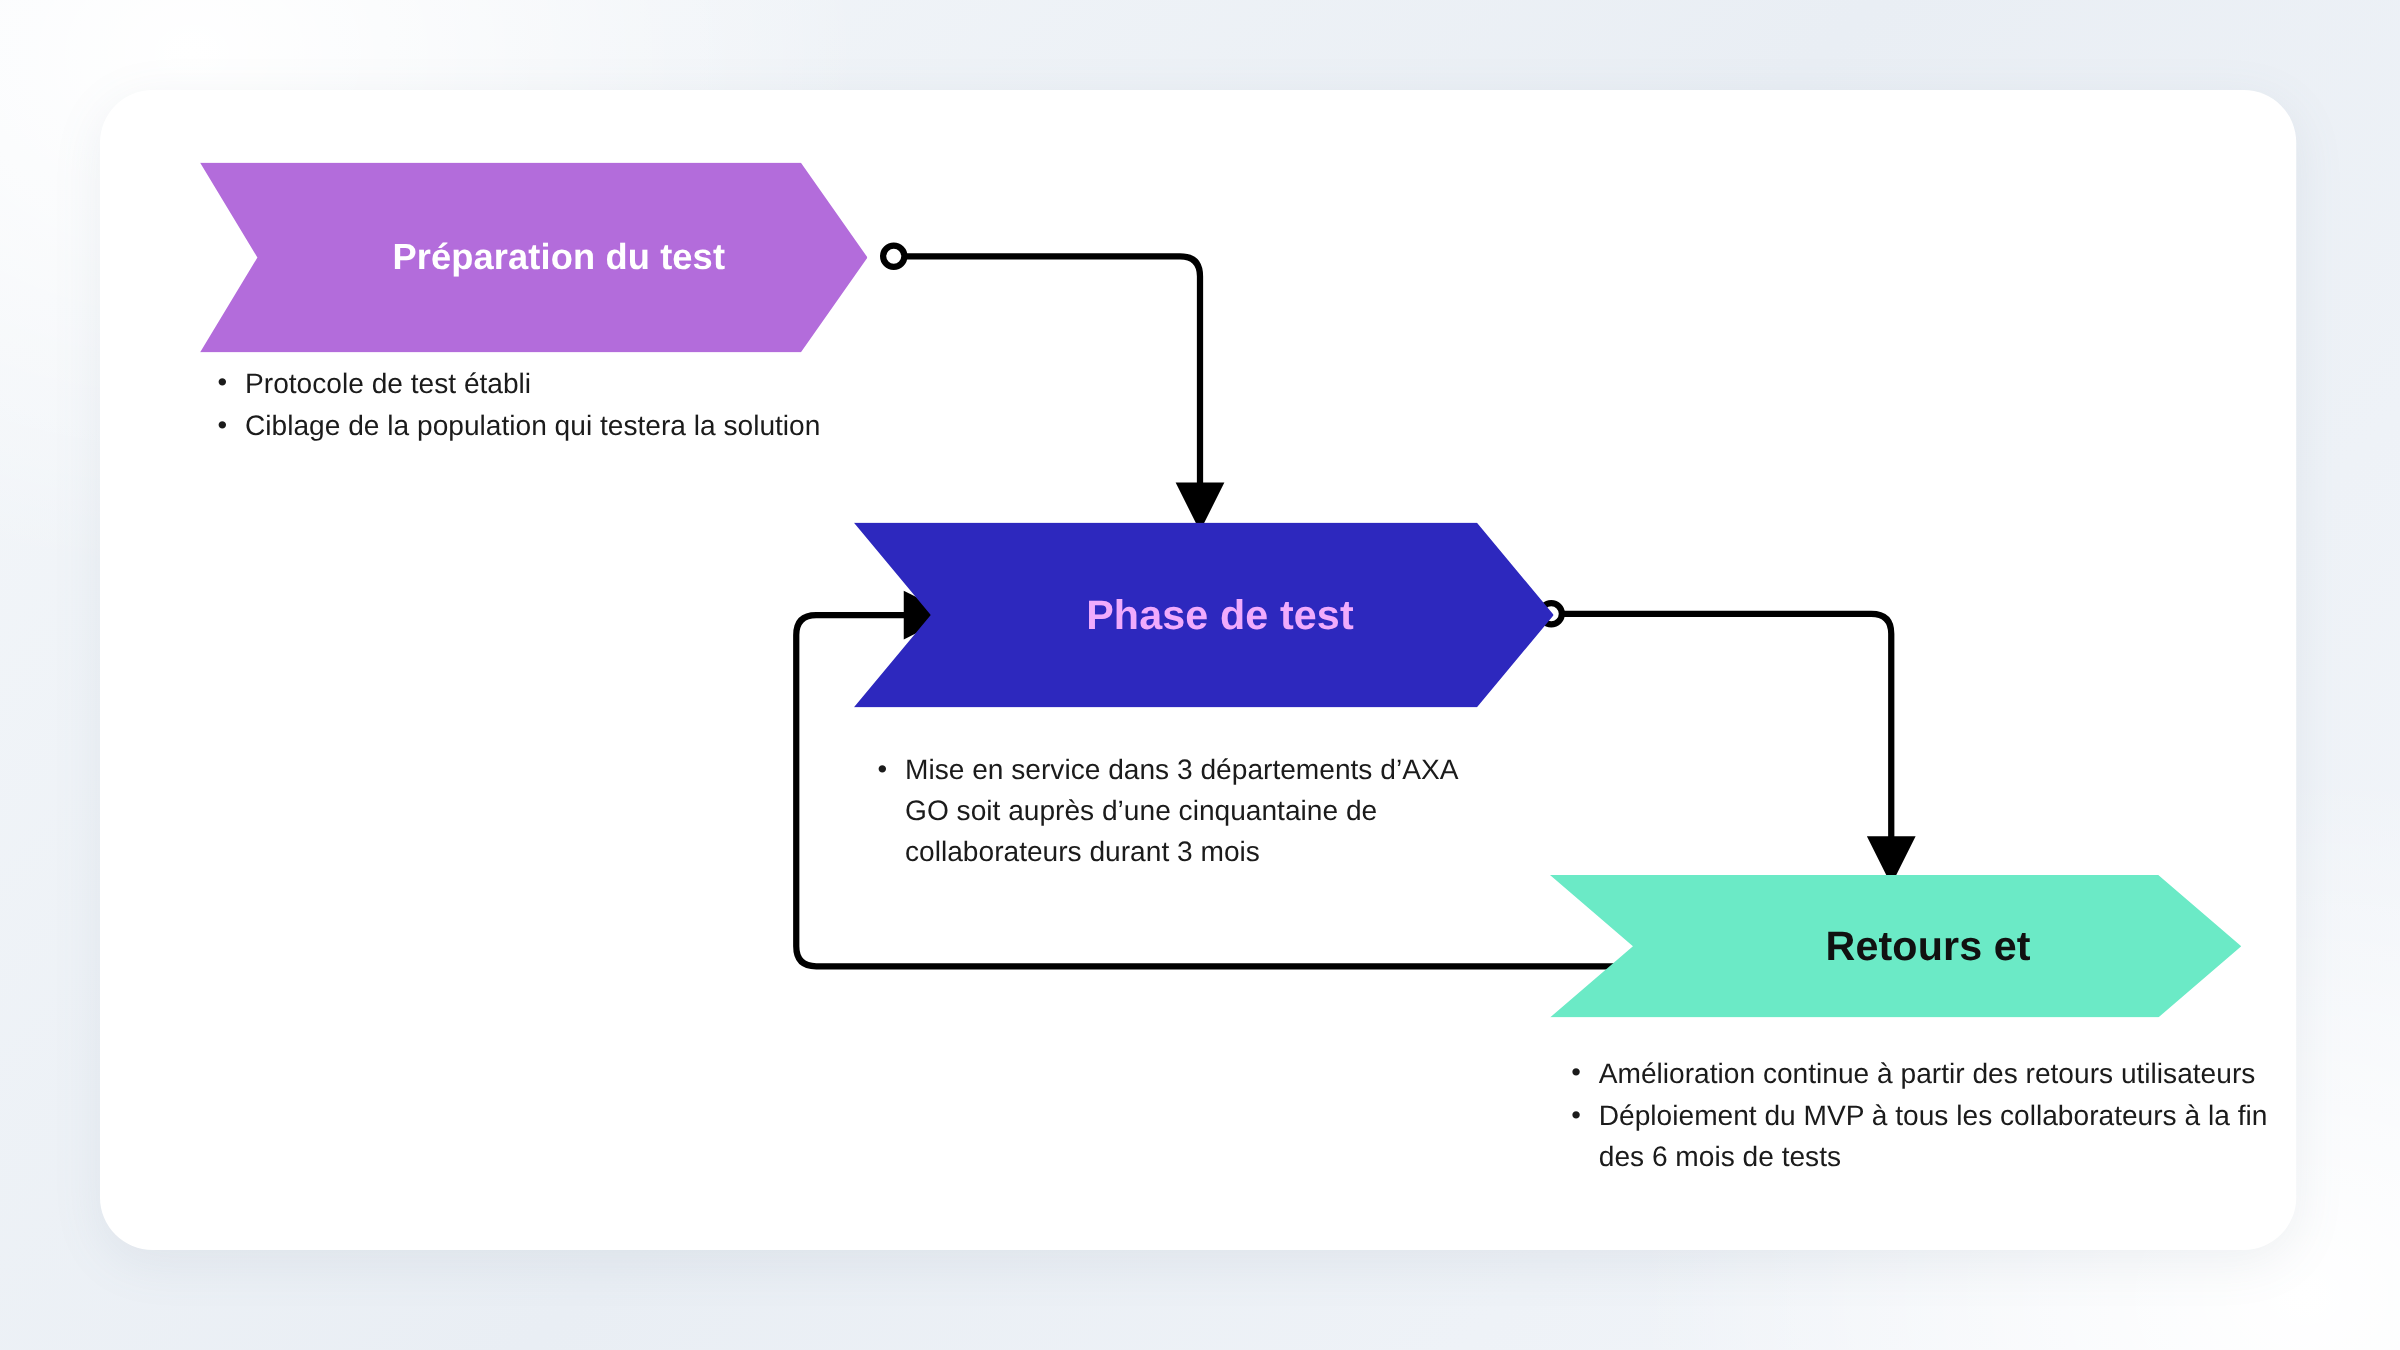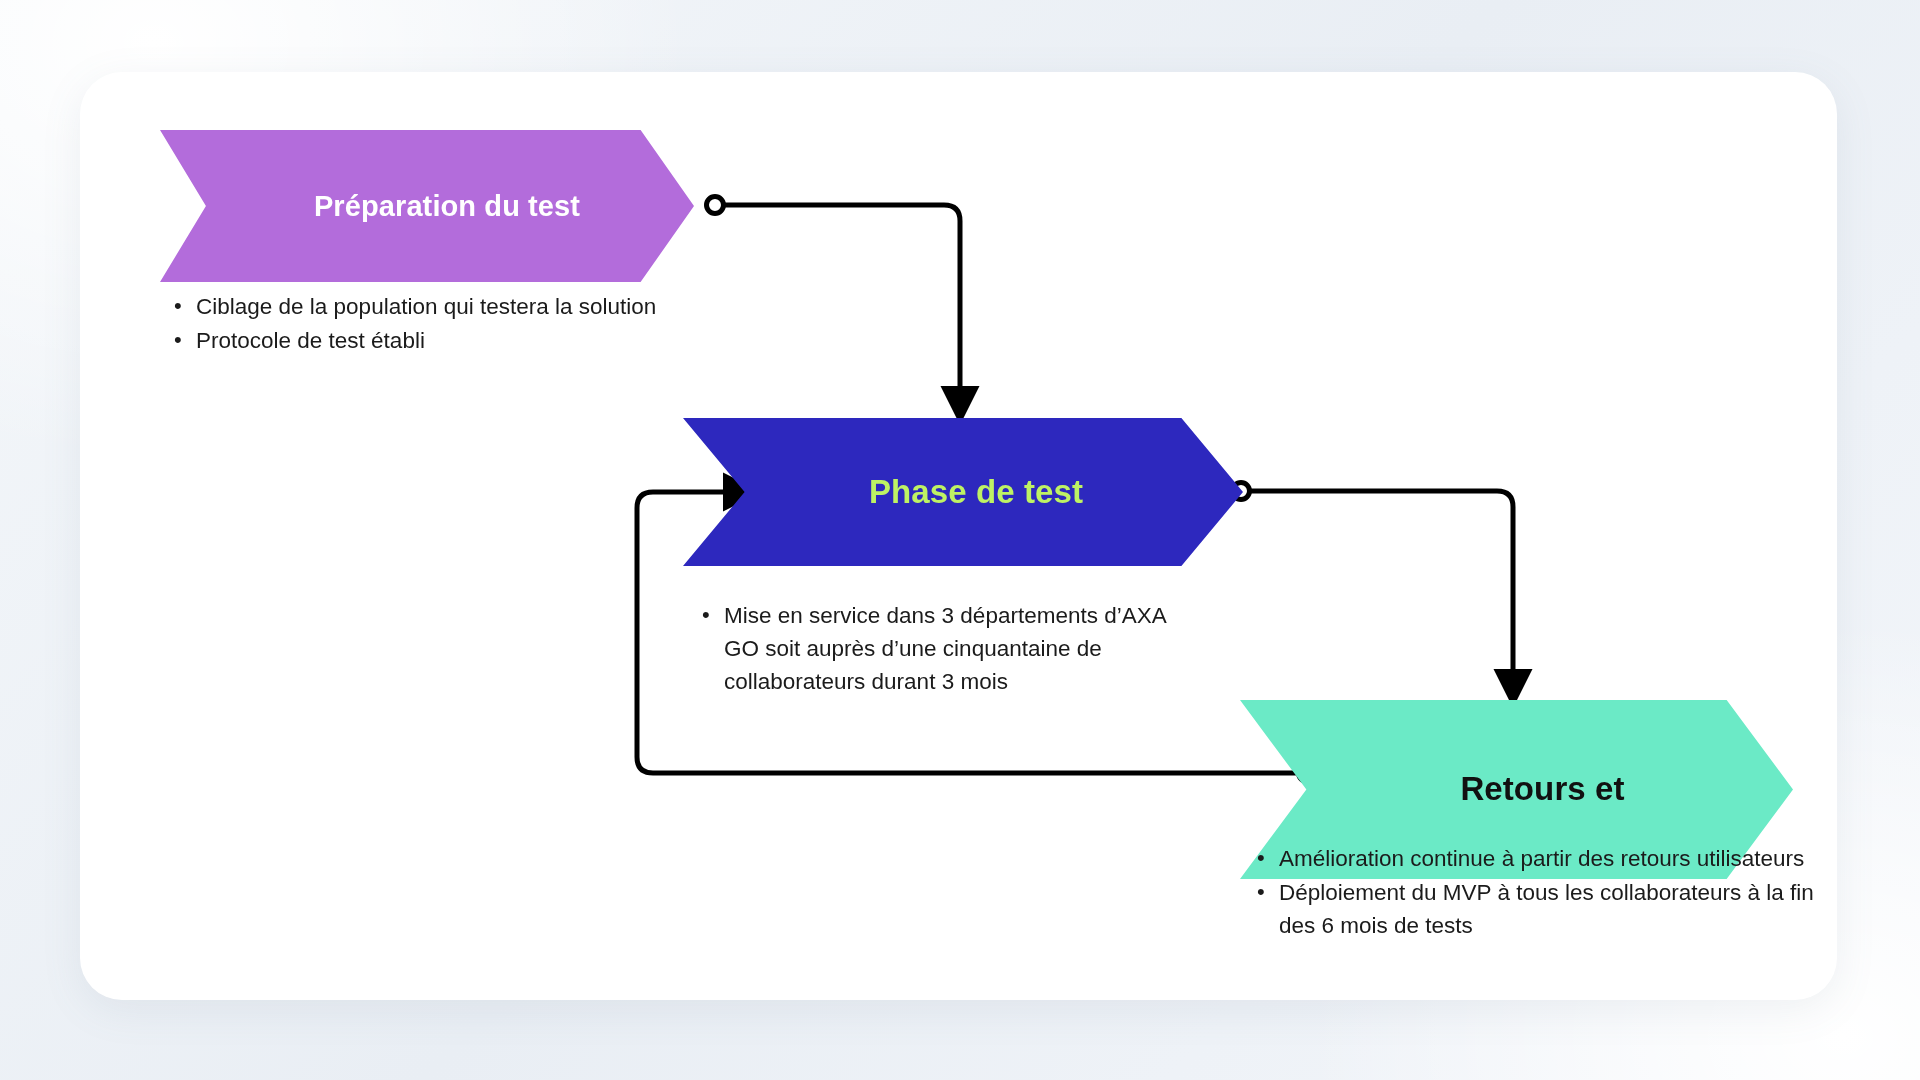--- a/index.html
+++ b/index.html
@@ -56,29 +56,29 @@
     color:#ffffff;
     font-size:29px;
     clip-path:polygon(0 0, 90% 0, 100% 50%, 90% 100%, 0 100%, 8.6% 50%);
     padding-left:40px;
   }
 
   .chev-blue {
     left:683px; top:418px;
     width:560px; height:148px;
     background:#2d28be;
-    color:#bef264;
+    color:#f0abfc;
     font-size:33px;
     clip-path:polygon(0 0, 89% 0, 100% 50%, 89% 100%, 0 100%, 11% 50%);
     padding-left:26px;
   }
 
   .chev-green {
     left:1240px; top:700px;
-    width:553px; height:179px;
+    width:553px; height:114px;
     background:#6beac6;
     color:#111111;
     font-size:33px;
     line-height:1.30;
     clip-path:polygon(0 0, 88% 0, 100% 50%, 88% 100%, 0 100%, 12% 50%);
     padding-left:52px;
   }
 
   .chev-label { display:block; }
 
@@ -134,22 +134,22 @@
     <path d="M 1299,773 L 653,773 Q 637,773 637,757 L 637,508 Q 637,492 653,492 L 742,492" fill="none" stroke="#000000" stroke-width="5" marker-end="url(#arrowhead)"></path>
     <circle cx="1307" cy="773" r="8.5" fill="#ffffff" stroke="#000000" stroke-width="5"></circle>
   </g>
 </svg>
 
 <div class="chevron chev-purple">
   <span class="chev-label">Préparation du test</span>
 </div>
 
 <ul class="bullets" id="bullets-prep">
+  <li>Protocole de test établi</li>
   <li>Ciblage de la population qui testera la solution</li>
-  <li>Protocole de test établi</li>
 </ul>
 
 <div class="chevron chev-blue">
   <span class="chev-label">Phase de test</span>
 </div>
 
 <ul class="bullets" id="bullets-phase">
   <li>Mise en service dans 3 départements d’AXA GO soit auprès d’une cinquantaine de collaborateurs durant 3 mois</li>
 </ul>
 

